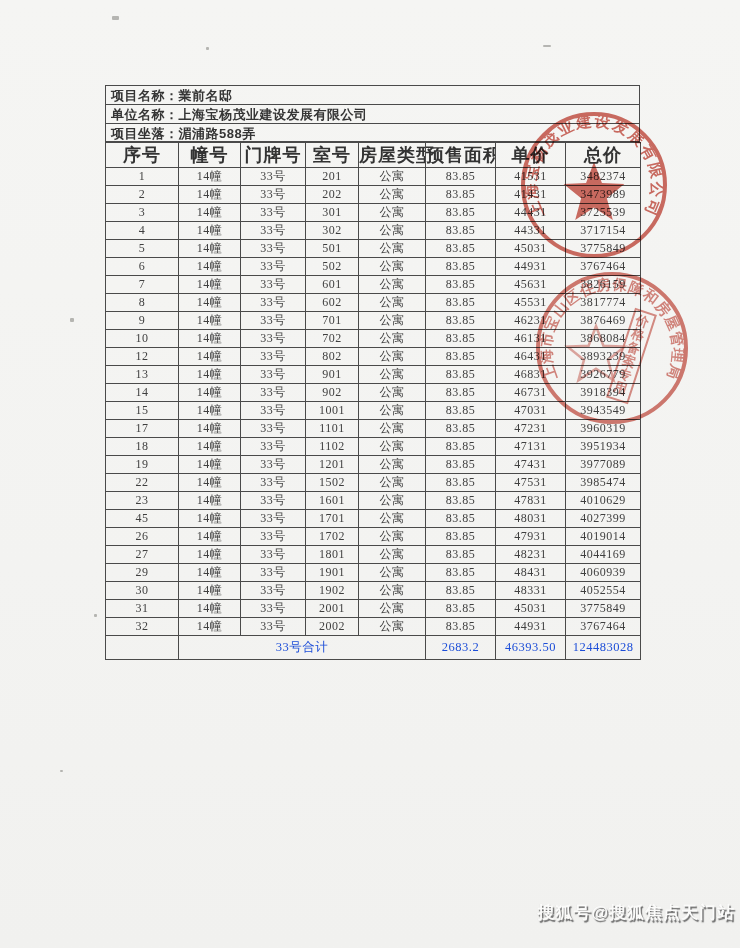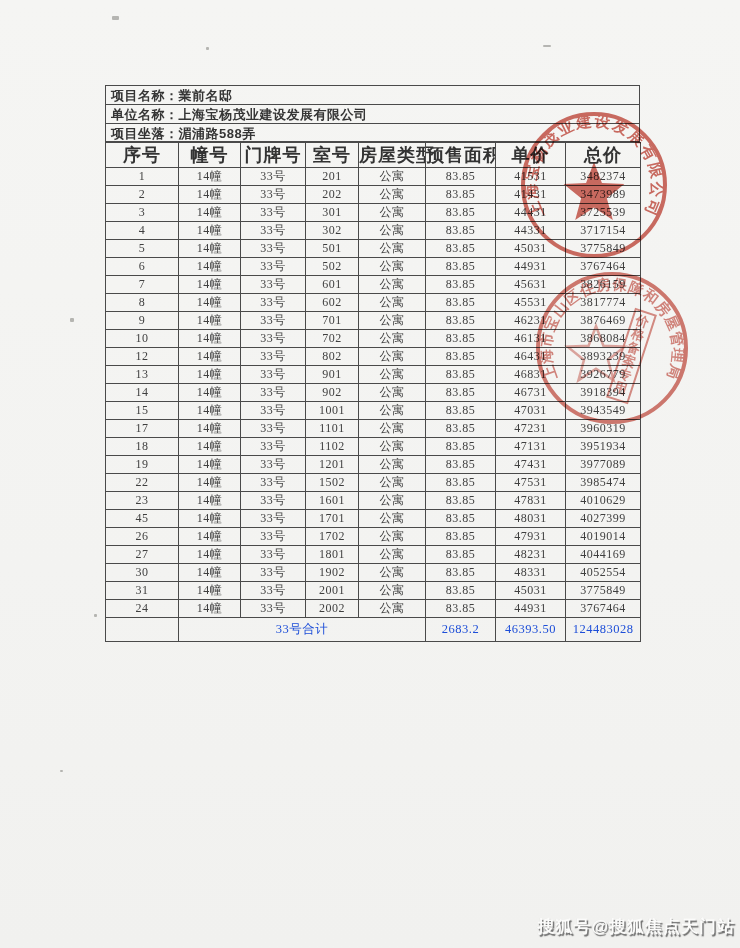--- a/index.html
+++ b/index.html
@@ -35,21 +35,21 @@
     font-family:"Liberation Sans","DejaVu Sans",sans-serif;letter-spacing:1px;
   }
   table.price tr.total-row td{height:24px;font-size:12.5px;color:#1d4ed8;}
   
   col.c0{width:73px}col.c1{width:62px}col.c2{width:65px}col.c3{width:53px}
   col.c4{width:67px}col.c5{width:70px}col.c6{width:70px}col.c7{width:75px}
   
   .stamp{position:absolute;mix-blend-mode:multiply;opacity:.8;filter:blur(.4px);pointer-events:none;}
   
   .watermark{
-    position:absolute;right:5px;bottom:10px;
+    position:absolute;right:5px;bottom:24px;
     font-family:"Liberation Sans","DejaVu Sans",sans-serif;
     font-size:17px;font-weight:bold;letter-spacing:1px;
     color:#fbfbfa;
     text-shadow:1.5px 1.5px 1px #6d6d6d, -0.5px -0.5px 0 #e8e8e6;
   }
   
   .speck{position:absolute;background:#9a9a96;border-radius:1px;opacity:.7;}
 </style>
 </head>
 <body>
@@ -307,41 +307,51 @@
           <td>27</td>
           <td>14幢</td>
           <td>33号</td>
           <td>1801</td>
           <td>公寓</td>
           <td>83.85</td>
           <td>48231</td>
           <td>4044169</td>
         </tr>
         <tr>
+          <td>29</td>
+          <td>14幢</td>
+          <td>33号</td>
+          <td>1901</td>
+          <td>公寓</td>
+          <td>83.85</td>
+          <td>48431</td>
+          <td>4060939</td>
+        </tr>
+        <tr>
           <td>30</td>
           <td>14幢</td>
           <td>33号</td>
           <td>1902</td>
           <td>公寓</td>
           <td>83.85</td>
           <td>48331</td>
           <td>4052554</td>
         </tr>
         <tr>
           <td>31</td>
           <td>14幢</td>
           <td>33号</td>
           <td>2001</td>
           <td>公寓</td>
           <td>83.85</td>
           <td>45031</td>
           <td>3775849</td>
         </tr>
         <tr>
-          <td>24</td>
+          <td>32</td>
           <td>14幢</td>
           <td>33号</td>
           <td>2002</td>
           <td>公寓</td>
           <td>83.85</td>
           <td>44931</td>
           <td>3767464</td>
         </tr>
         <tr class="total-row">
           <td></td>

